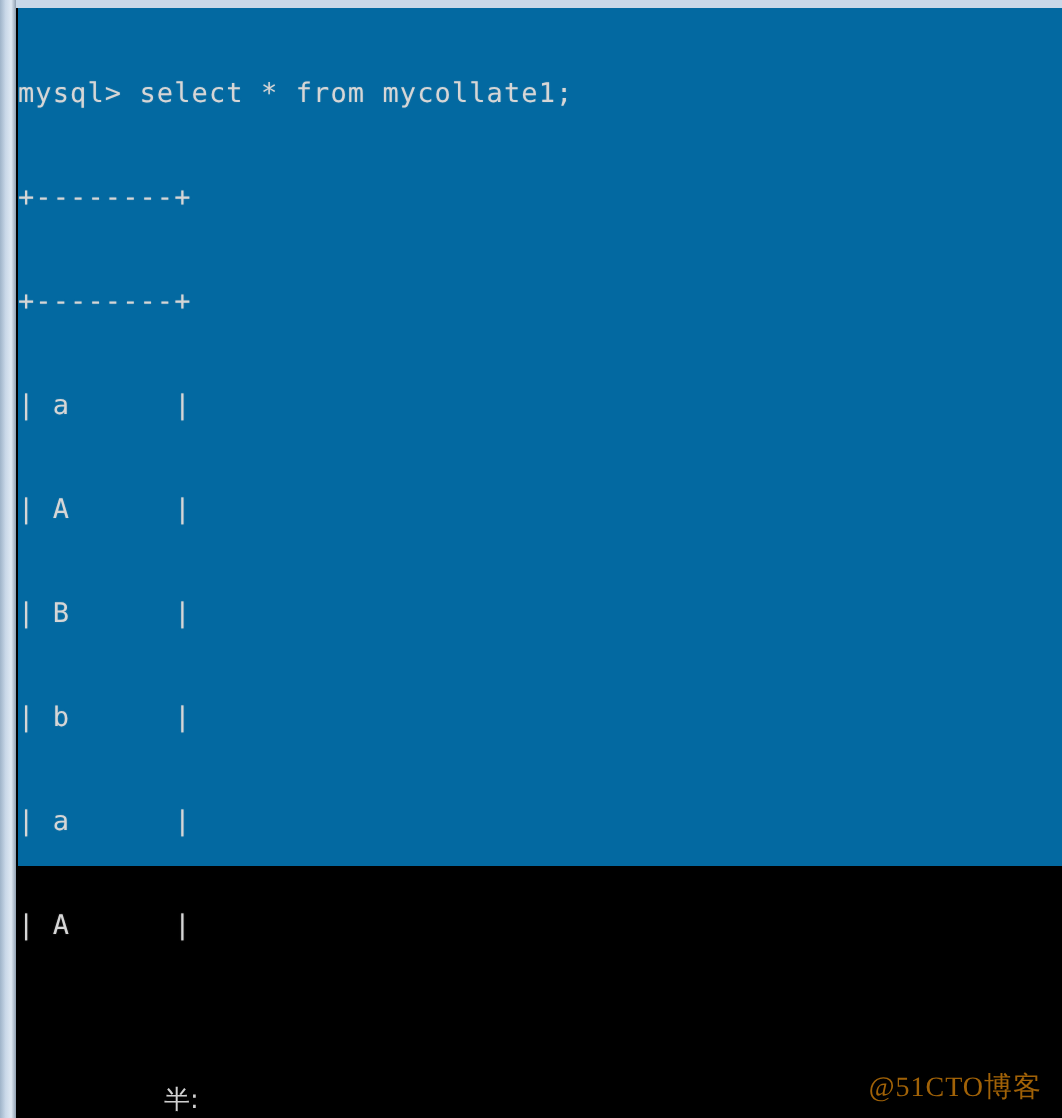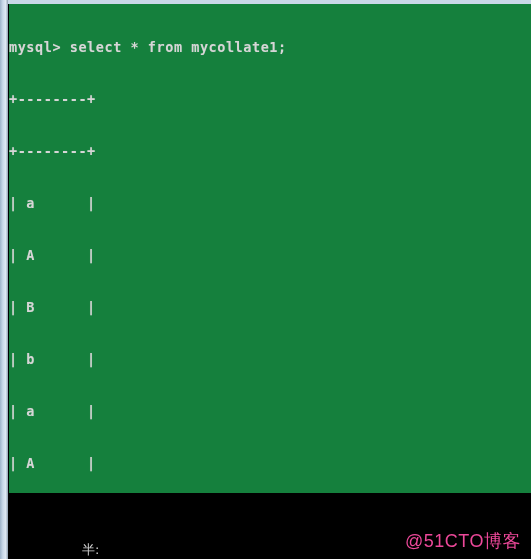--- a/index.html
+++ b/index.html
@@ -28,42 +28,41 @@
     top: 0; left: 0;
     width: 8px;
     height: 559px;
     background: linear-gradient(to right, #9fb4c9 0%, #c9d8e8 35%, #dfe9f3 70%, #8f9fb0 100%);
   }
   #term {
     position: absolute;
     top: 4px;
     left: 9px;
     width: 522px;
-    height: 489px;
-    background: #15803d;
+    height: 429px;
+    background: #0369a1;
     color: #d8d8d8;
     font-size: 13.5px;
     line-height: 17.35px;
     letter-spacing: 0.55px;
     white-space: pre;
-    font-weight: bold;
   }
   .line {
     height: 17.35px;
     white-space: pre;
     color: #d6d6d6;
     text-shadow: 0 0 1px rgba(200,200,200,0.30);
   }
   #watermark {
     position: absolute;
     right: 10px;
     bottom: 6px;
-    font-family: Liberation Sans, sans-serif;
-    font-size: 18px;
-    color: #ec4899;
+    font-family: Liberation Serif, serif;
+    font-size: 14px;
+    color: #a16207;
     letter-spacing: 0.5px;
     user-select: none;
   }
   #ime-indicator {
     position: absolute;
     left: 82px;
     bottom: 0px;
     font-family: "DejaVu Sans", "Liberation Sans", sans-serif;
     font-size: 13px;
     color: #d0d0d0;

